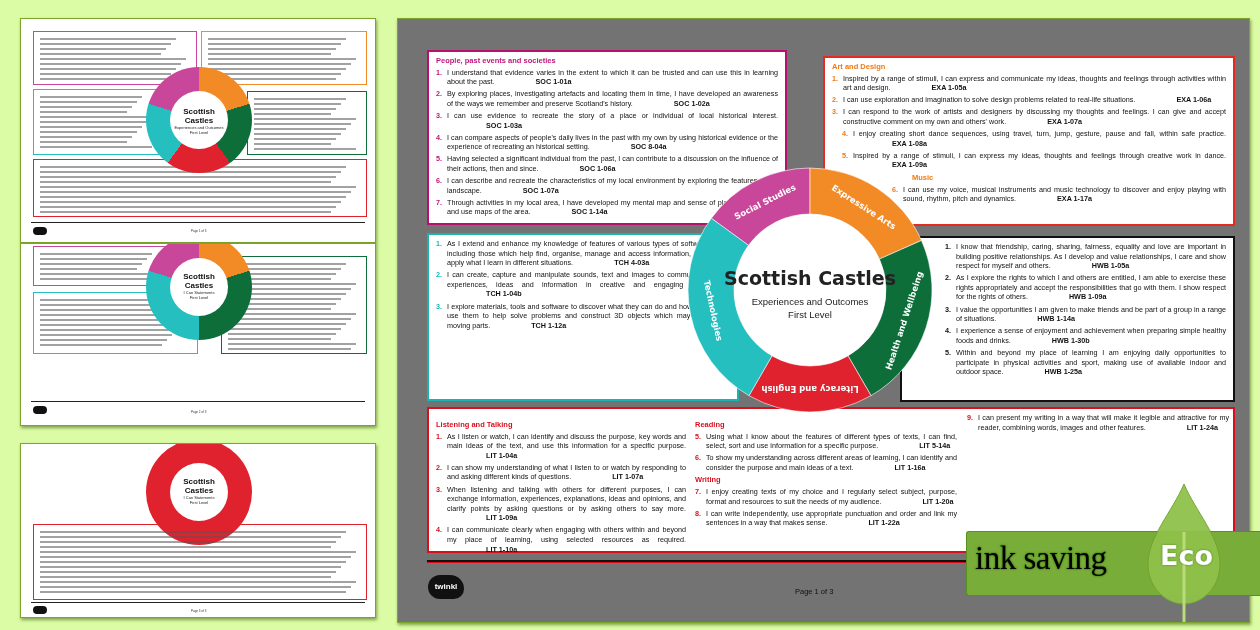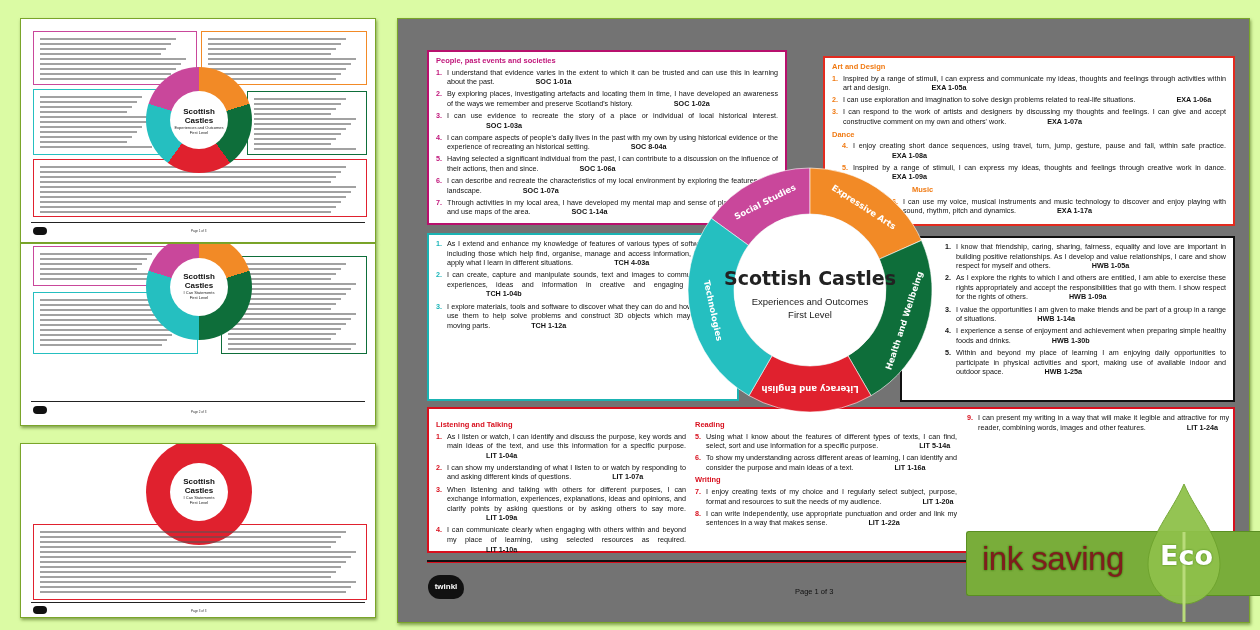--- a/index.html
+++ b/index.html
@@ -45,21 +45,21 @@
   
   #wheel { position: absolute; left: 289px; top: 148px; width: 246px; height: 246px; }
 
   
   #footer-line { position: absolute; left: 29px; top: 541px; width: 808px; height: 3px; border-top: 2px solid #111; border-bottom: 1px solid #d8101e; }
   #twinkl-logo { position: absolute; left: 30px; top: 556px; width: 36px; height: 24px; background: #111; border-radius: 12px 14px 10px 12px; color:#fff; font-size: 8px; font-weight: bold; text-align: center; line-height: 24px; }
   #page-number { position: absolute; left: 397px; top: 568px; font-size: 7.5px; color: #111; }
 
   
   #eco-banner { position: absolute; left: 966px; top: 531px; width: 294px; height: 65px; background: #79ad3a; border: 1px solid #5a8f22; border-right: none; border-radius: 3px 0 0 3px; }
-  #eco-text { position: absolute; left: 15px; top: 8px; font-size: 33px; color: #7f1d1d; letter-spacing: -0.5px; font-family: Liberation Sans, sans-serif; text-shadow: 0 0 2px #3f7c10, 0 0 2px #3f7c10; }
+  #eco-text { position: absolute; left: 8px; top: 8px; font-size: 33px; color: #000000; letter-spacing: -0.5px; font-family: Liberation Serif, serif; text-shadow: 0 0 2px #3f7c10, 0 0 2px #3f7c10; }
   #eco-leaf { position: absolute; left: 1144px; top: 482px; width: 80px; height: 140px; }
   #eco-word { position: absolute; left: 1160px; top: 540px; font-size: 27px; font-weight: bold; color: #fff; font-family: "DejaVu Sans", sans-serif; text-shadow: 0 0 2px #3f7c10; }
 </style>
 </head>
 <body>
 
 <div class="thumb" style="left:20px; top:18px; width:356px; height:225px;">
   <div class="tbox" style="left:12px;top:12px;width:164px;height:54px;border-color:#c9479b;">
       <div class="tline" style="left: 6px; top: 6px; width: 136px; height: 1.5px;"></div>
       <div class="tline" style="left: 6px; top: 11px; width: 131px; height: 1.5px;"></div>
@@ -256,21 +256,20 @@
           </li>
           <li>
             <span class="num">2.</span>
             <span><span>I can use exploration and imagination to solve design problems related to real-life situations.</span> <span class="code">EXA 1-06a</span></span>
           </li>
           <li>
             <span class="num">3.</span>
             <span><span>I can respond to the work of artists and designers by discussing my thoughts and feelings. I can give and accept constructive comment on my own and others' work.</span> <span class="code">EXA 1-07a</span></span>
           </li>
         </ol>
-        <h3 style="margin-top: 3px; margin-left: 0px;">Dance</h3>
         <ol id="ex-list-1" style="padding-left: 10px;">
           <li>
             <span class="num">4.</span>
             <span><span>I enjoy creating short dance sequences, using travel, turn, jump, gesture, pause and fall, within safe practice.</span> <span class="code">EXA 1-08a</span></span>
           </li>
           <li>
             <span class="num">5.</span>
             <span><span>Inspired by a range of stimuli, I can express my ideas, thoughts and feelings through creative work in dance.</span> <span class="code">EXA 1-09a</span></span>
           </li>
         </ol>

